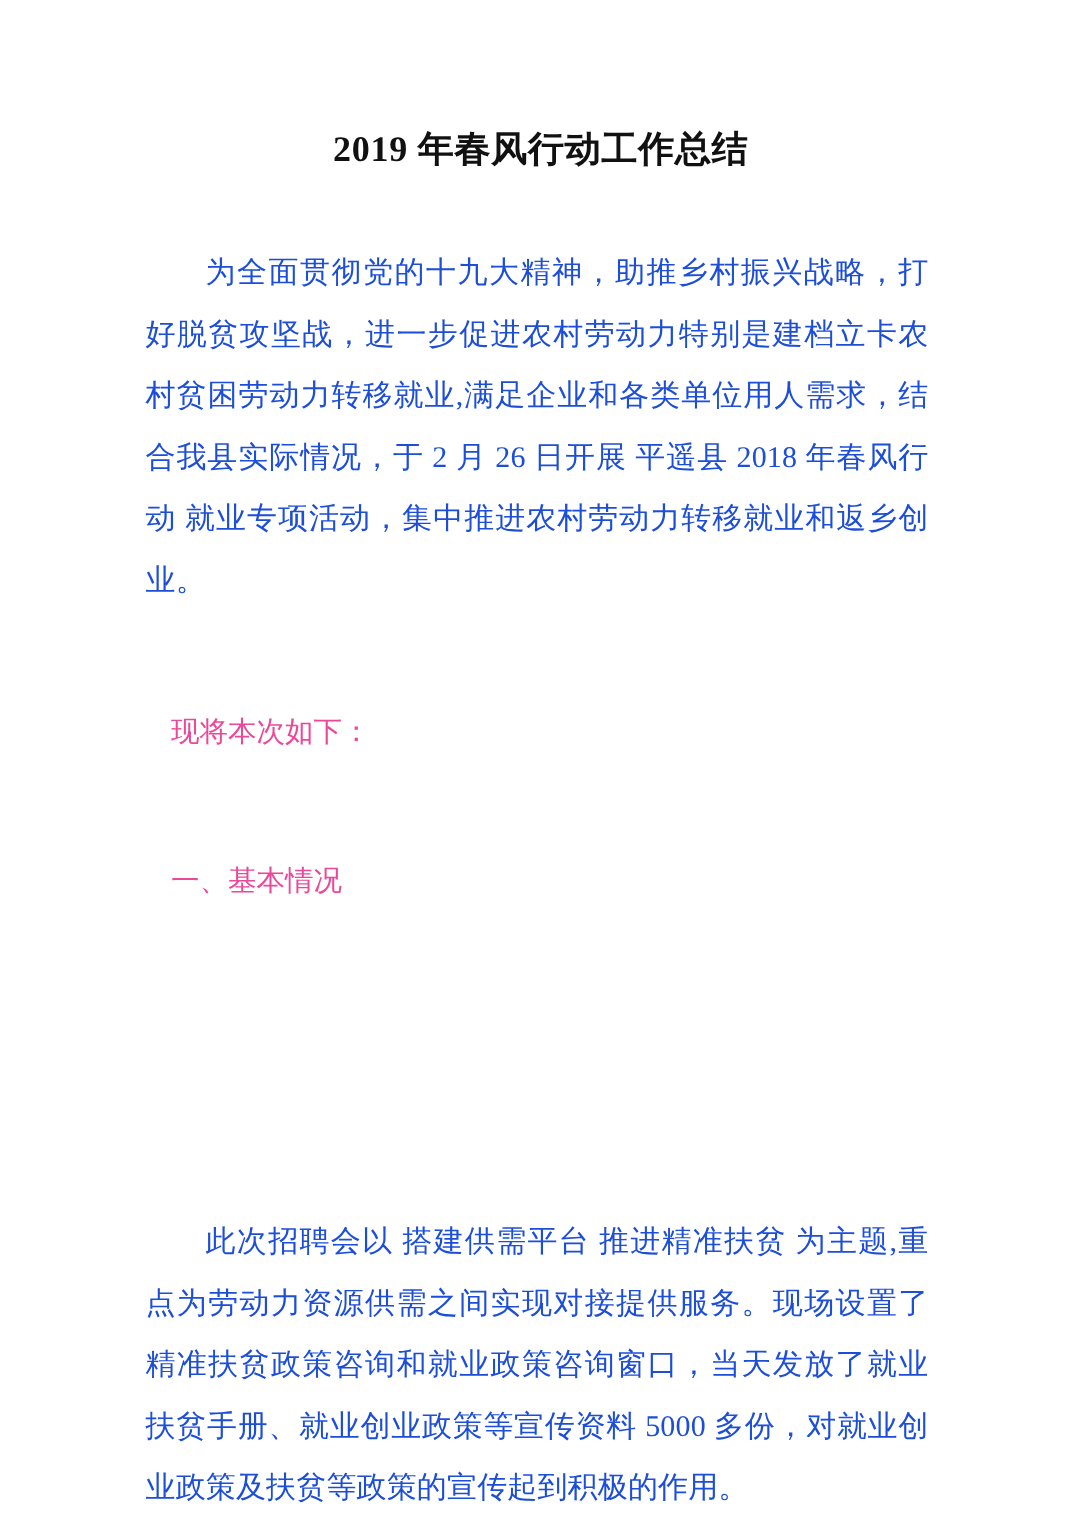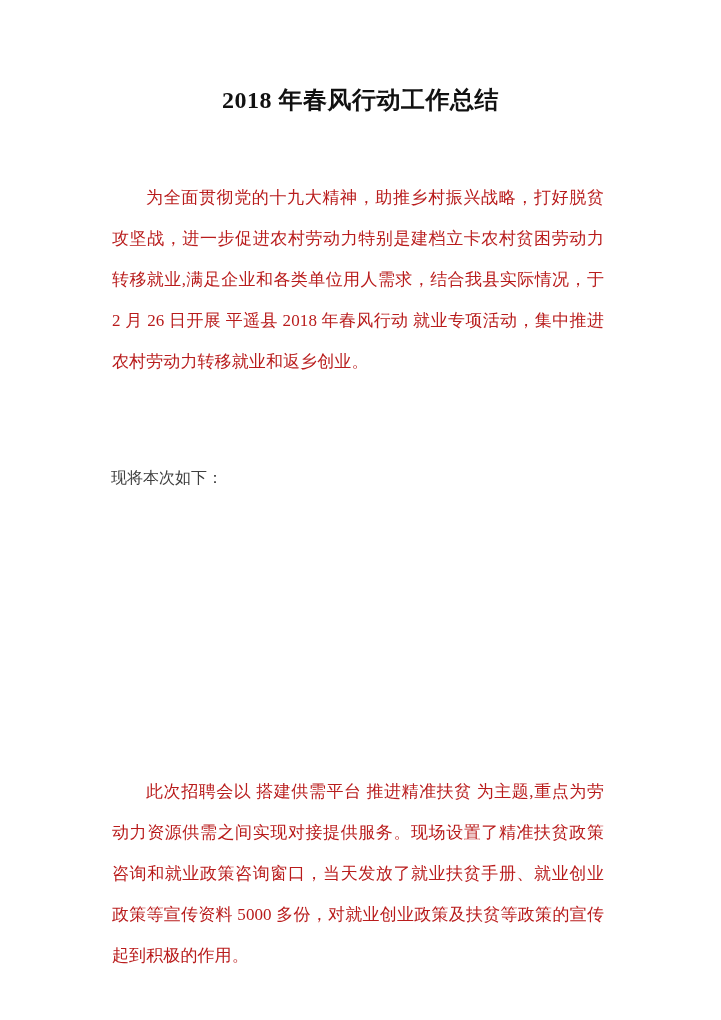--- a/index.html
+++ b/index.html
@@ -32,61 +32,62 @@
     top: 85px;
     width: 721px;
     text-align: center;
     font-size: 24px;
     font-weight: bold;
     line-height: 30px;
     letter-spacing: 0.5px;
     color: #111111;
   }
   .para {
-    font-size: 17px;
+    font-size: 20px;
     line-height: 41px;
     text-align: justify;
     text-justify: inter-ideograph;
-    color: #b91c1c;
+    color: #1d4ed8;
     letter-spacing: 0.1px;
-    margin: 17px;
+    margin: 2px;
   }
   .para.indent {
     text-indent: 2em;
   }
   .gap-md { height: 58px; }
   .gap-lg { height: 140px; }
   .heading-line {
-    font-size: 16px;
+    font-size: 19px;
     line-height: 41px;
-    color: #404040;
+    color: #ec4899;
     text-indent: 1em;
     margin: 0;
   }
   .block-top { height: 160px; }
 </style>
 </head>
 <body>
 
 <div class="page">
 
-  <div class="doc-title">2018 年春风行动工作总结</div>
+  <div class="doc-title">2019 年春风行动工作总结</div>
 
   <div class="doc-body">
 
     <div class="block-top"></div>
 
     <p class="para indent">为全面贯彻党的十九大精神，助推乡村振兴战略，打好脱贫攻坚战，进一步促进农村劳动力特别是建档立卡农村贫困劳动力转移就业,满足企业和各类单位用人需求，结合我县实际情况，于 2 月 26 日开展  平遥县 2018 年春风行动  就业专项活动，集中推进农村劳动力转移就业和返乡创业。</p>
 
     <div class="gap-md"></div>
 
     <p class="heading-line">现将本次如下：</p>
 
     <div class="gap-md"></div>
 
+    <p class="heading-line">一、基本情况</p>
 
     <div class="gap-md"></div>
 
 
     <div class="gap-lg"></div>
 
     <p class="para indent">此次招聘会以  搭建供需平台  推进精准扶贫  为主题,重点为劳动力资源供需之间实现对接提供服务。现场设置了精准扶贫政策咨询和就业政策咨询窗口，当天发放了就业扶贫手册、就业创业政策等宣传资料 5000 多份，对就业创业政策及扶贫等政策的宣传起到积极的作用。</p>
 
   </div>
 

